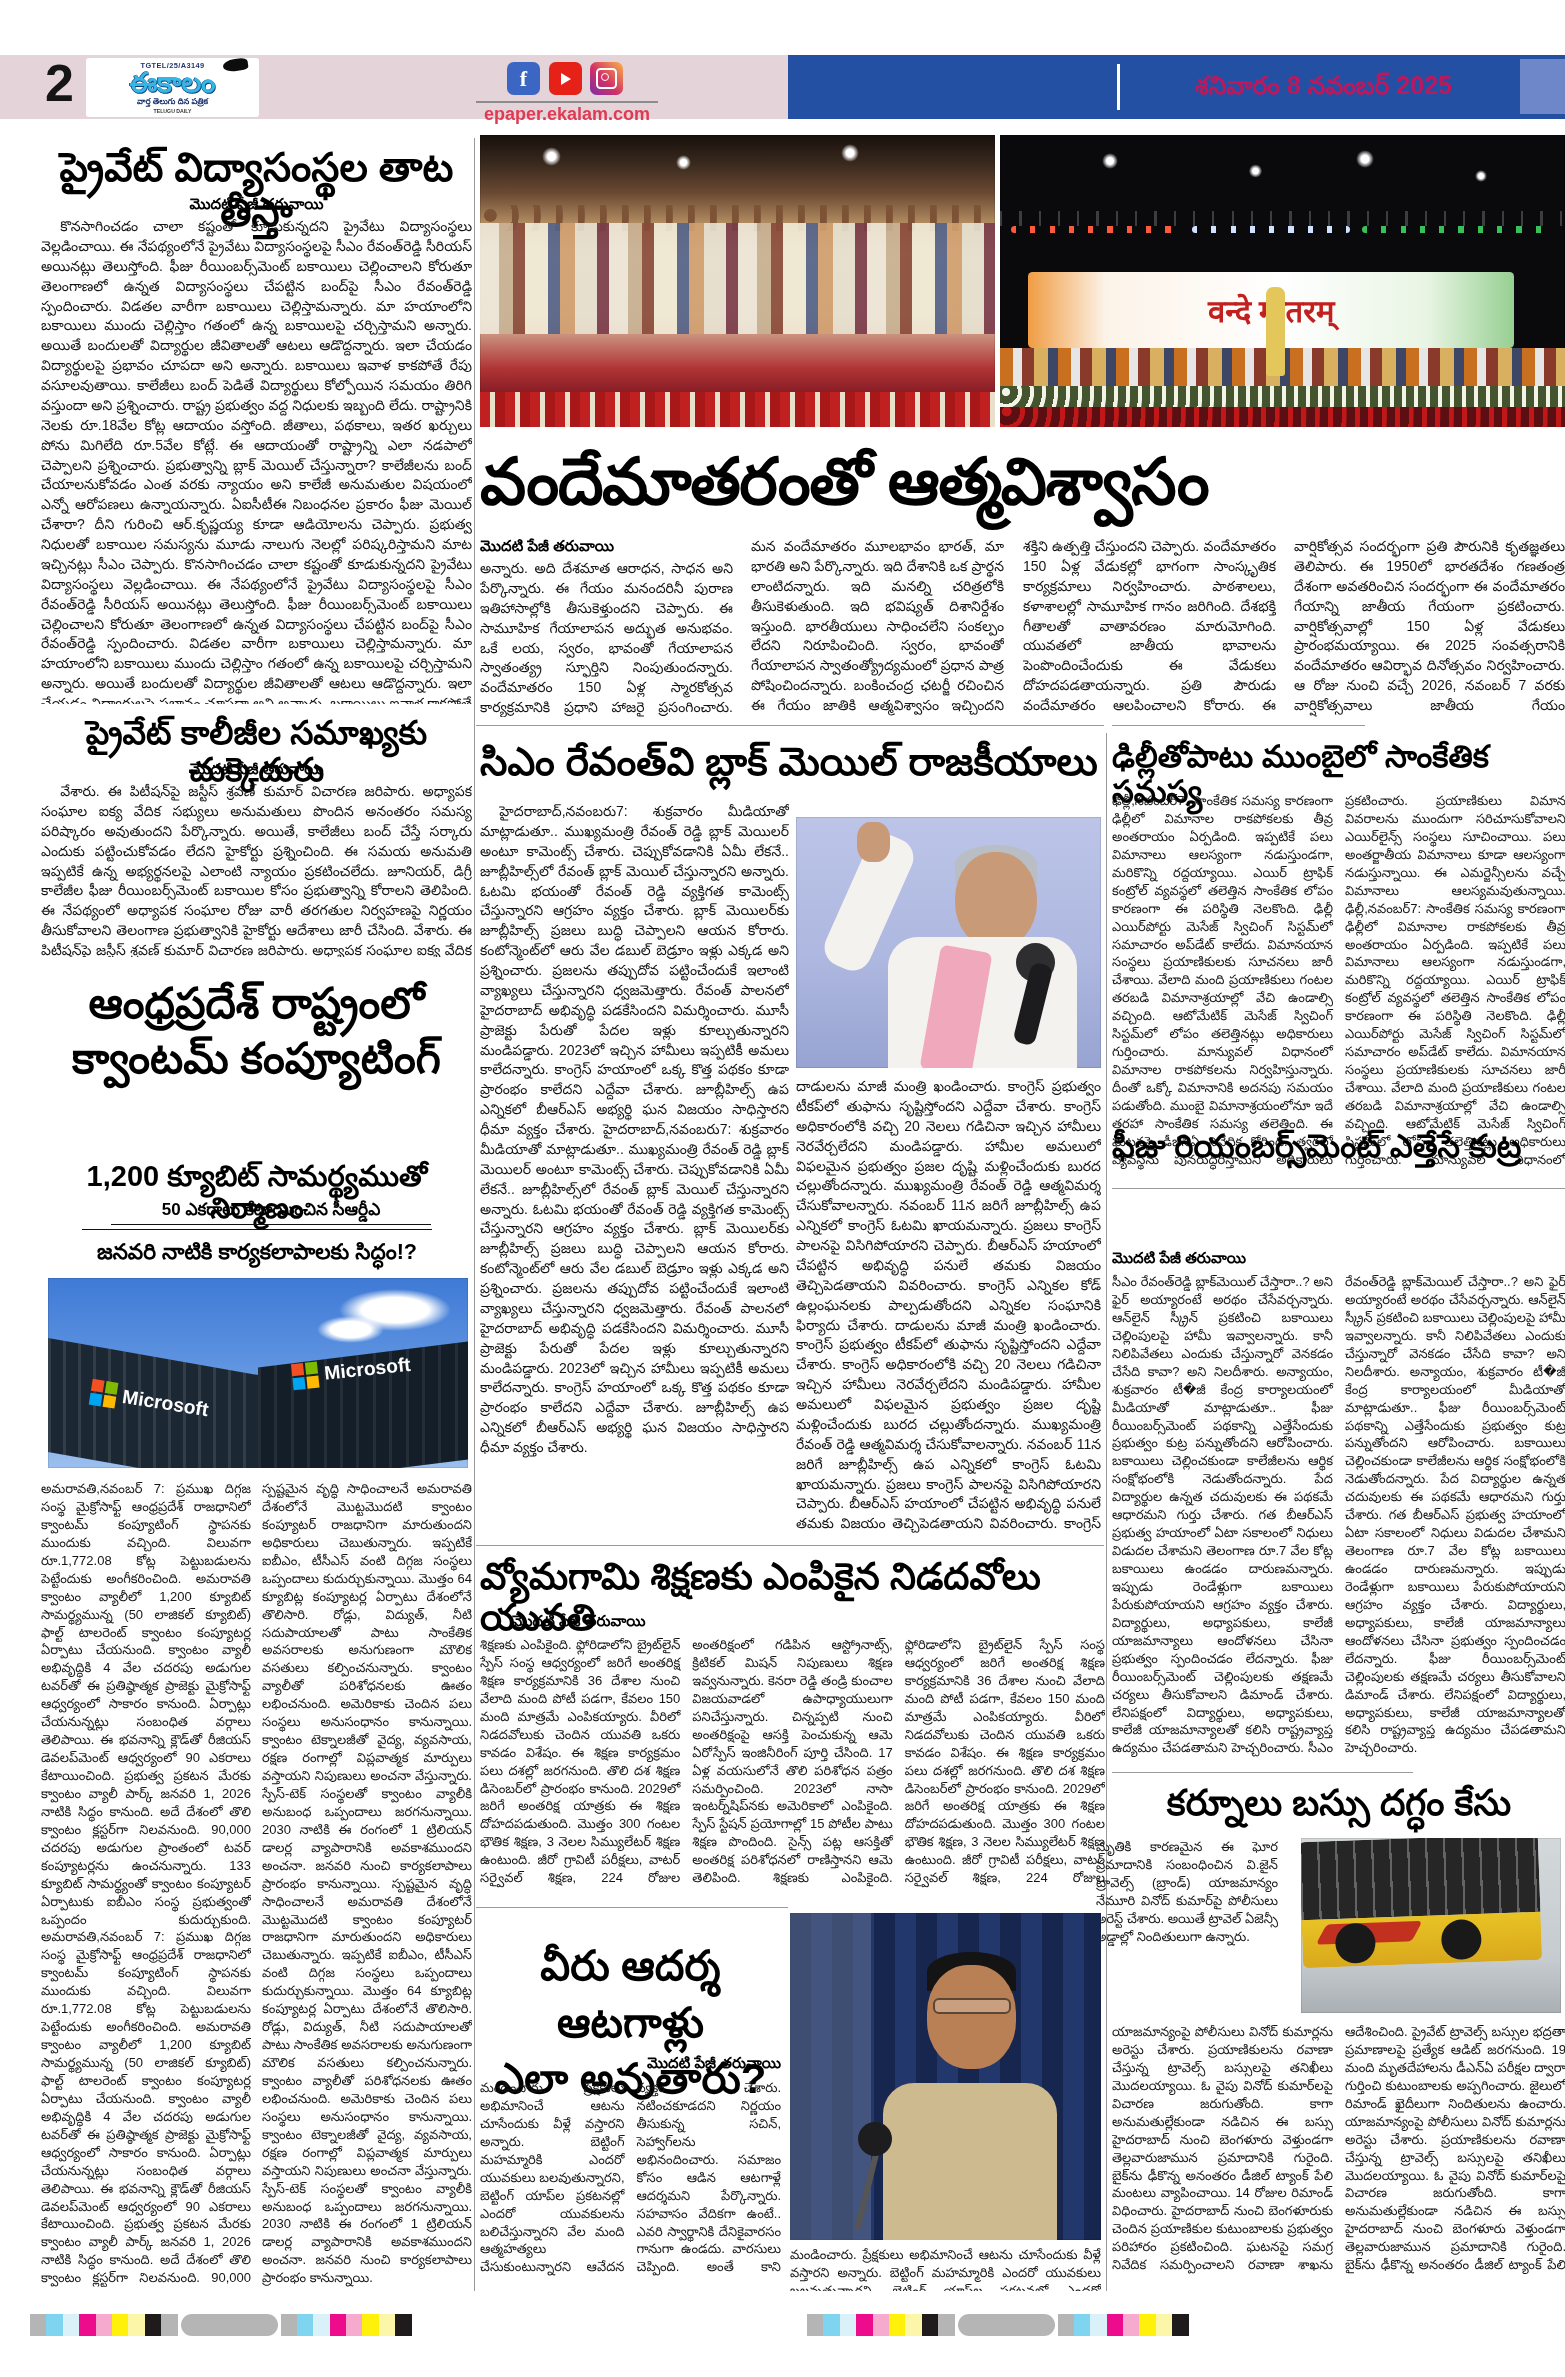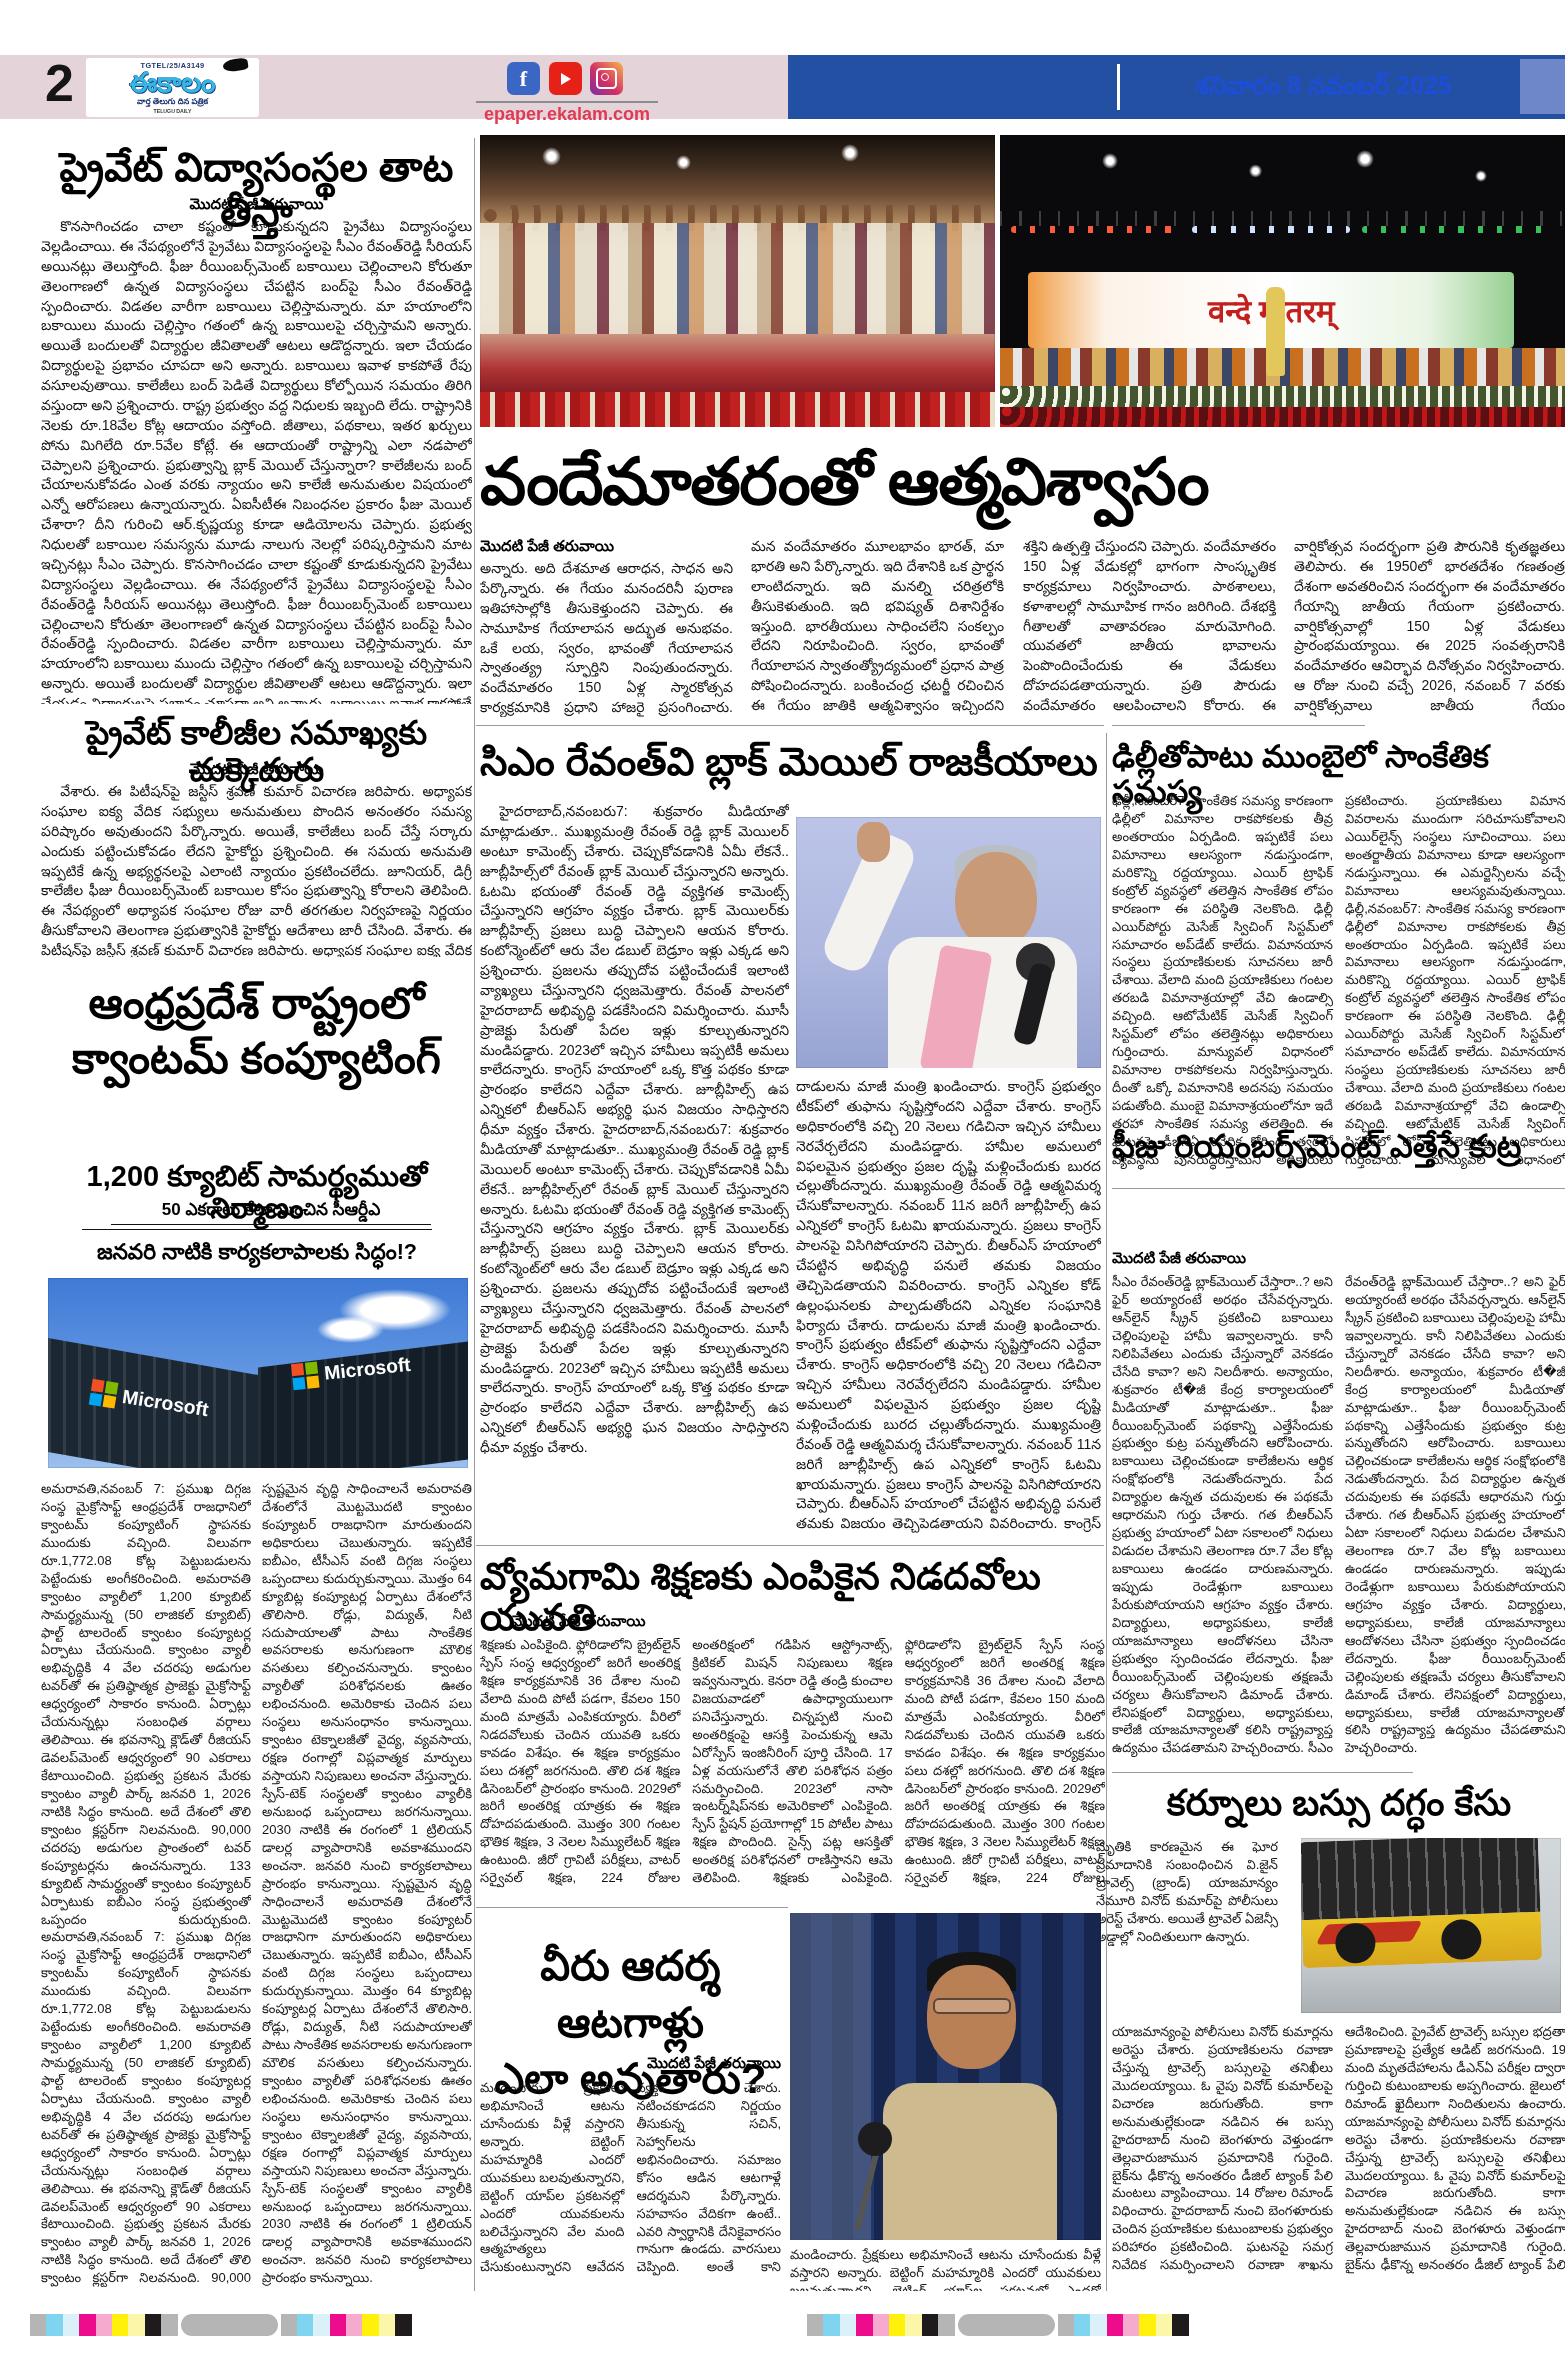--- a/index.html
+++ b/index.html
@@ -24,21 +24,21 @@
   .soc-i{left:590px;background:linear-gradient(45deg,#7b2ea8 0%,#d33064 45%,#f7b44c 100%);}
   .ig-cam{width:16.4px;height:16.4px;border:2.2px solid #fff;border-radius:4.5px;position:relative;}
   .ig-cam:after{content:"";position:absolute;left:3px;top:3px;width:6px;height:6px;border:1.9px solid #fff;border-radius:50%;}
   .soc-rule{left:476px;top:101px;width:182px;height:1.5px;background:#8c8c8c;}
   .epaper{left:476px;top:104px;width:182px;text-align:center;font-size:18px;font-weight:bold;color:#e03a52;}
   .hdr-blue{left:788px;top:55px;width:777px;height:64px;background:#2450a4;}
   .hdr-blue-right{left:1520px;top:59px;width:45px;height:55px;background:#6d87c8;}
   .hdr-section{left:811px;top:61px;width:283px;text-align:center;font-size:39px;font-weight:bold;color:#fff;
                text-shadow:1.5px 1.5px 1.5px #12295e;}
   .hdr-sep{left:1117px;top:64px;width:3px;height:46px;background:#fff;}
-  .hdr-date{left:1160px;top:71px;width:327px;text-align:center;font-size:25px;font-weight:bold;color:#1d4ed8;}
+  .hdr-date{left:1160px;top:71px;width:327px;text-align:center;font-size:25px;font-weight:bold;color:#be185d;}
   
   .vrule{width:0.7px;background:#9a9a9a;}
   .hrule{height:0.7px;background:#9a9a9a;}
   
   .hl{font-weight:bold;color:#000;line-height:1.12;}
   .byline{font-weight:bold;color:#000;font-size:15px;}
   .body-txt{font-size:14px;line-height:1.42;text-align:justify;color:#141414;overflow:hidden;text-indent:19.3px;}
   .body-sm{font-size:13px;line-height:1.38;}
   .cols2{column-count:2;column-gap:12px;}
   .cols3{column-count:3;column-gap:12px;}

